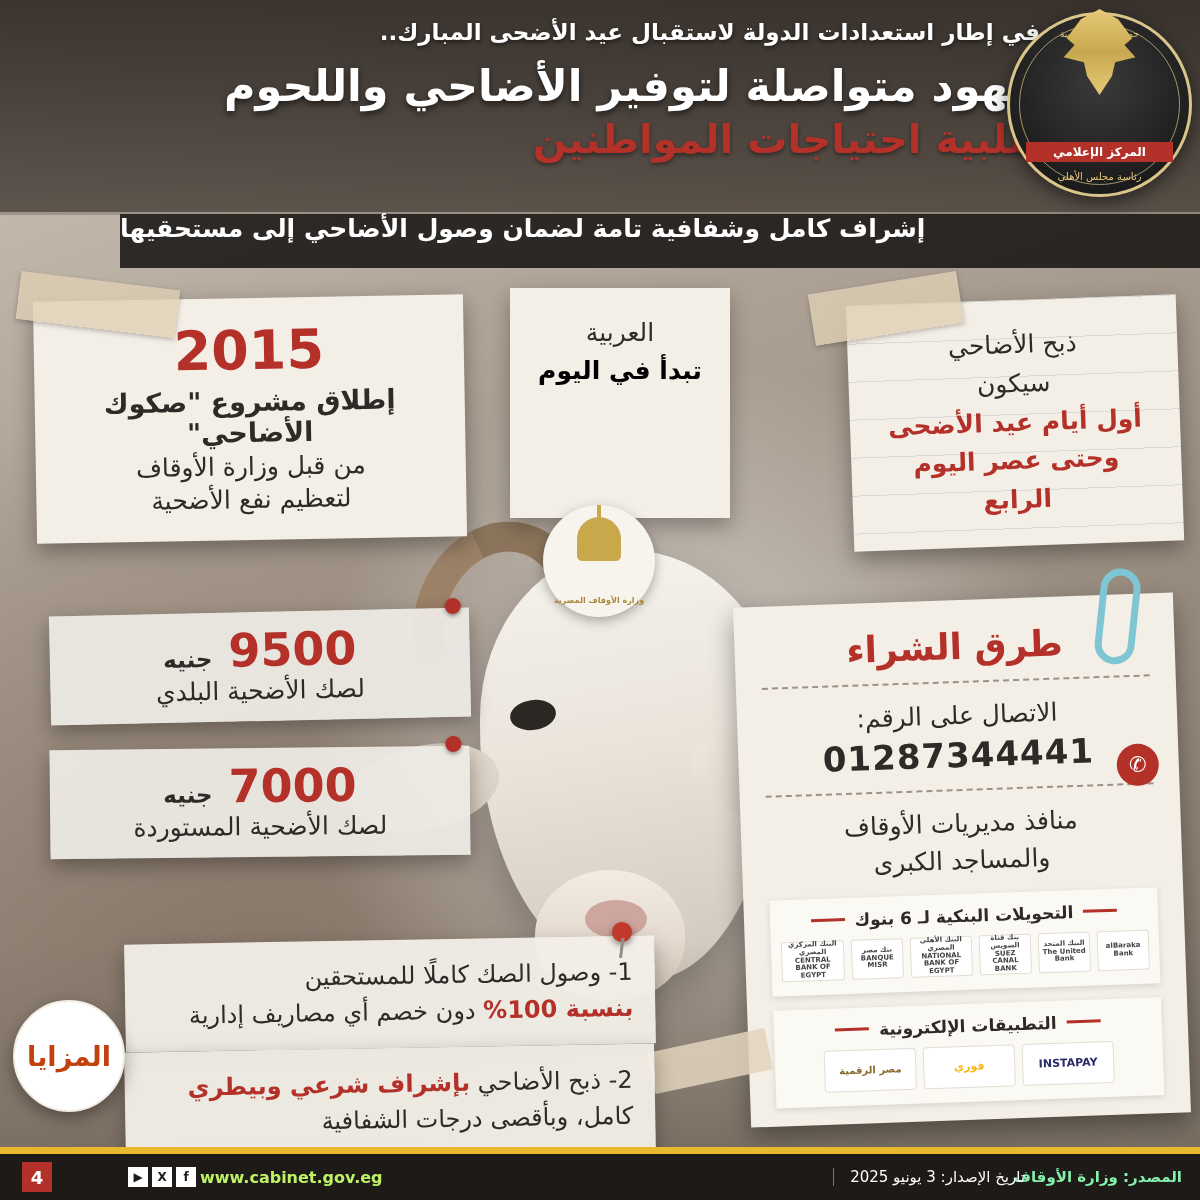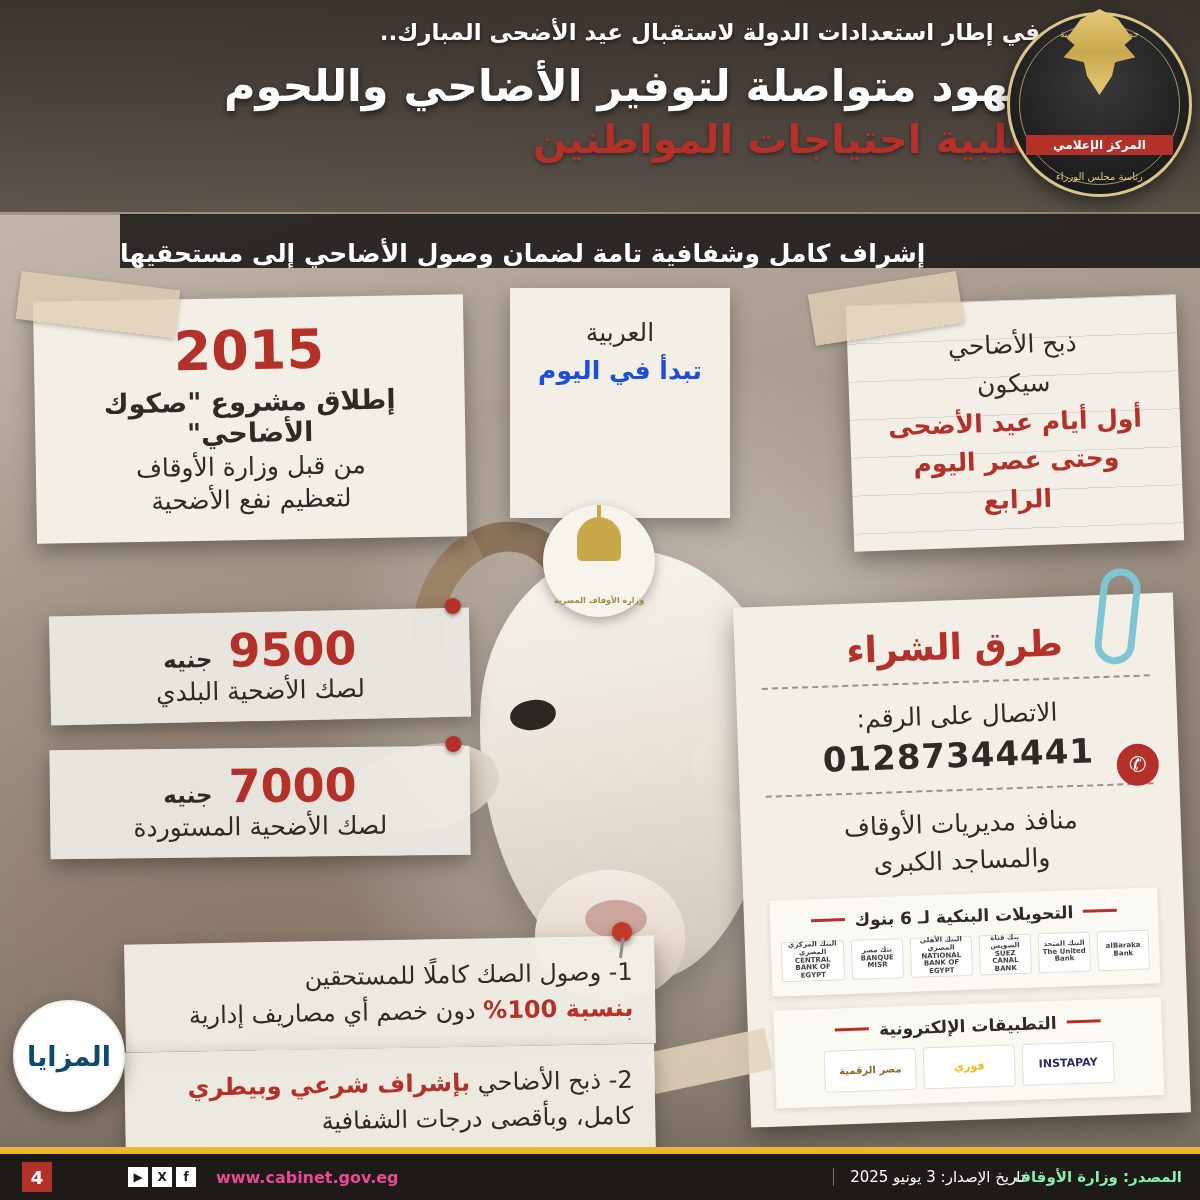--- a/index.html
+++ b/index.html
@@ -126,39 +126,39 @@
     border: 1px solid rgba(217,196,138,.7);
   }
   .emblem .eagle {
     width: 78px; height: 86px;
     background:
       linear-gradient(180deg,#e7c977 0%, #c8a84f 50%, #e7c977 100%);
     clip-path: polygon(50% 0%, 74% 12%, 92% 34%, 82% 42%, 96% 56%, 70% 62%, 66% 78%, 50% 100%, 34% 78%, 30% 62%, 4% 56%, 18% 42%, 8% 34%, 26% 12%);
     margin-top: -6px;
   }
   .emblem .band {
-    position: absolute; left: 16px; right: 16px; bottom: 39px;
+    position: absolute; left: 16px; right: 16px; bottom: 32px;
     background: #b4312a; color: #fff;
     font-size: 12px; font-weight: bold; text-align: center;
     padding: 3px 0; letter-spacing: .5px;
   }
   .emblem .cap {
     position: absolute; left: 0; right: 0; bottom: 12px;
     color: #e7c977; font-size: 10px; text-align: center;
   }
   .emblem .arc-top {
     position: absolute; top: 14px; left: 0; right: 0;
     color: #e7c977; font-size: 9px; text-align: center;
   }
 
   
   .banner {
     position: absolute; right: 0; left: 120px; top: 214px; height: 54px;
     background: rgba(25,22,20,.88);
-    display: flex; align-items: flex-end; justify-content: flex-end;
+    display: flex; align-items: flex-start; justify-content: flex-end;
     padding-right: 24px;
   }
   .banner span {
     color: #ffffff; font-size: 25px; font-weight: bold;
   }
 
   
   .note {
     position: absolute;
     background: #f4efe6;
@@ -183,21 +183,21 @@
   }
   #note1 .strong { color: #b4312a; font-weight: bold; }
   #note1 .tape { right: 215px; top: -22px; width: 150px; height: 52px; transform: rotate(-7deg); }
 
   
   #note2 {
     right: 470px; top: 288px; width: 220px; min-height: 230px;
     font-size: 25px; color: #2d2a27; line-height: 1.5;
     box-shadow: 0 8px 20px rgba(0,0,0,.3);
   }
-  #note2 .strong { color: #1d4ed8; font-weight: bold; }
+  #note2 .strong { color: #000000; font-weight: bold; }
 
   
   #note3 {
     right: 735px; top: 298px; width: 430px; min-height: 235px;
     transform: rotate(-1deg);
     text-align: center;
     color: #2d2a27;
   }
   #note3 .year { font-size: 54px; font-weight: bold; color: #b4312a; line-height: 1; }
   #note3 .l1 { font-size: 27px; font-weight: bold; margin-top: 8px; }
@@ -335,21 +335,21 @@
   .tape2 {
     position: absolute; right: 430px; top: 1040px;
     width: 120px; height: 42px; background: rgba(226,212,188,.85);
     transform: rotate(-12deg);
   }
   #mazaya {
     position: absolute; right: 1075px; top: 1000px;
     width: 112px; height: 112px; border-radius: 50%;
     background: #ffffff; box-shadow: 0 6px 16px rgba(0,0,0,.35);
     display: flex; align-items: center; justify-content: center;
-    color: #0c4a6e; font-size: 27px; font-weight: bold;
+    color: #c2410c; font-size: 27px; font-weight: bold;
     border: 2px solid #f0ece3;
   }
 
   
   .footer {
     position: absolute; left: 0; right: 0; bottom: 0; height: 46px;
     background: #1d1a18;
     display: flex; align-items: center;
   }
   .footer .yellow-strip {
@@ -357,21 +357,21 @@
     background: #e8b92e;
   }
   .footer .source {
     position: absolute; right: 18px; color: #86efac; font-size: 15px; font-weight: bold;
   }
   .footer .issue {
     position: absolute; right: 175px; color: #ffffff; font-size: 15px;
     border-left: 1px solid rgba(255,255,255,.4); padding-left: 16px;
   }
   .footer .site {
-    position: absolute; left: 216px; color: #ec4899; font-size: 16px; font-weight: bold;
+    position: absolute; left: 200px; color: #bef264; font-size: 16px; font-weight: bold;
     direction: ltr;
   }
   .footer .socials {
     position: absolute; left: 128px; display: flex; gap: 4px; align-items: center;
   }
   .footer .socials .s {
     width: 20px; height: 20px; background: #fff; color: #1d1a18;
     font-size: 12px; font-weight: bold;
     display: flex; align-items: center; justify-content: center;
   }
@@ -405,21 +405,21 @@
     <div class="header-text">
       <div class="kicker">في إطار استعدادات الدولة لاستقبال عيد الأضحى المبارك..</div>
       <div class="title1">جهود متواصلة لتوفير الأضاحي واللحوم</div>
       <div class="title2">لتلبية احتياجات المواطنين</div>
     </div>
     <div class="emblem">
       <div class="ring"></div>
       <div class="arc-top">جمهورية مصر العربية</div>
       <div class="eagle"></div>
       <div class="band">المركز الإعلامي</div>
-      <div class="cap">رئاسة مجلس الوزراء</div>
+      <div class="cap">رئاسة مجلس الأهلي</div>
     </div>
   </div>
 
   <div class="banner">
     <span>إشراف كامل وشفافية تامة لضمان وصول الأضاحي إلى مستحقيها</span>
   </div>
 
   <div class="note lines" id="note1">
     <div class="tape"></div>
     <div>ذبح الأضاحي</div>

